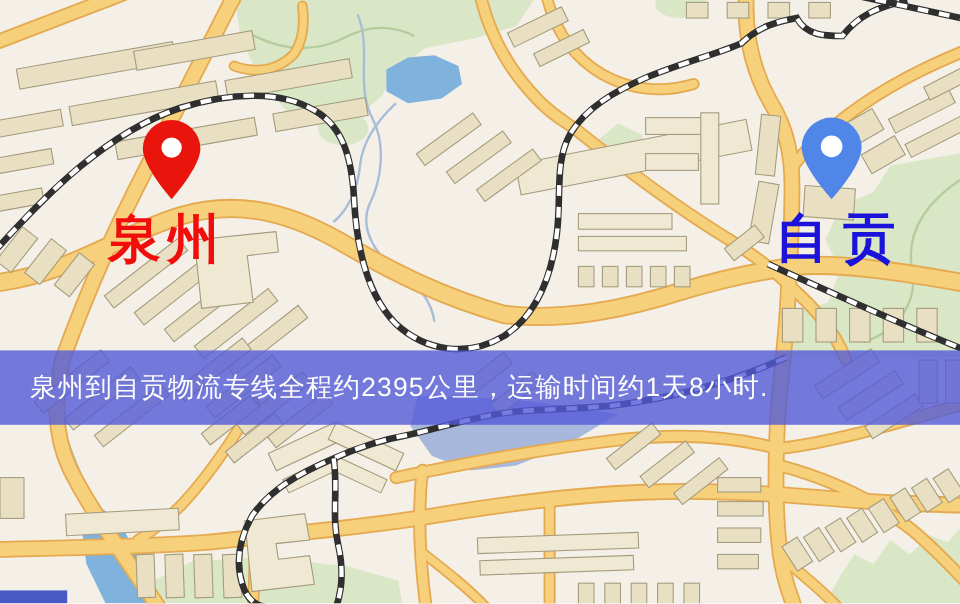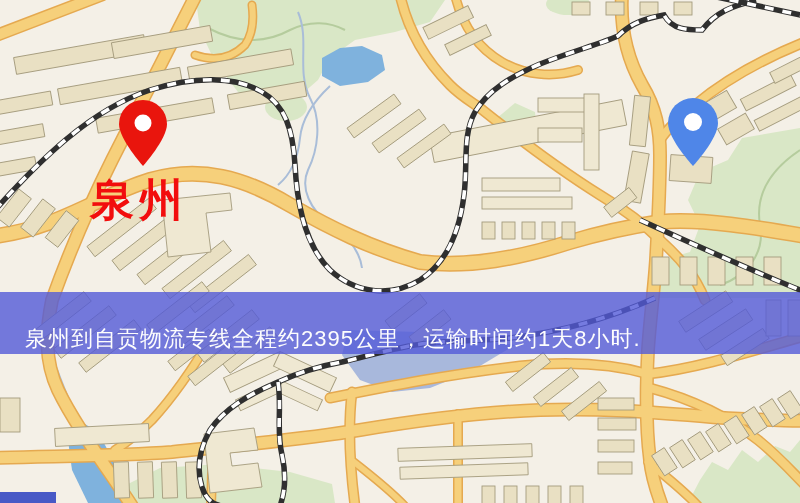--- a/index.html
+++ b/index.html
@@ -12,21 +12,21 @@
   .stage svg{position:absolute;left:0;top:0;}
   .city-label{
     position:absolute;font-weight:bold;font-size:44px;line-height:1;
     white-space:nowrap;user-select:none;
   }
   .city-label.origin{left:90px;top:178px;color:var(--label-origin,#f20d0d);letter-spacing:5px;}
   .city-label.dest{left:646px;top:177px;color:var(--label-dest,#1b13da);letter-spacing:12px;}
   .banner{
     position:absolute;left:0;top:292px;width:800px;height:62px;
     background:var(--banner-bg,rgba(82,90,216,0.8));
-    display:flex;align-items:flex-end;
+    display:flex;align-items:center;
   }
   .banner span{
     color:var(--banner-text,#fdfdfd);font-size:22px;letter-spacing:1px;
     padding-left:25px;white-space:nowrap;
   }
   
   .bld{fill:#e9e0c3;stroke:#a49b7d;stroke-width:0.9;}
   .bld2{fill:#efe8d2;stroke:#a49b7d;stroke-width:0.9;}
   .park{fill:#d9e7c6;}
   .park-line{fill:none;stroke:#b5cc9d;stroke-width:2;}
@@ -253,18 +253,19 @@
       <path d="M143,166 C143,166 119,139 119,124 A24,24 0 1 1 167,124 C167,139 143,166 143,166 Z" style="fill:var(--pin-origin,#e9150d)"></path>
       <circle cx="143" cy="123" r="8.5" fill="#ffffff"></circle>
     </g>
     <g>
       <path d="M693,166 C693,166 668,139 668,123 A25,25 0 1 1 718,123 C718,139 693,166 693,166 Z" style="fill:var(--pin-dest,#4f86e8)"></path>
       <circle cx="693" cy="122" r="9" fill="#ffffff"></circle>
     </g>
   </svg>
 
   <div class="city-label origin">泉州</div>
+  <div class="city-label dest">自贡</div>
 
   <div class="banner">
     <span>泉州到自贡物流专线全程约2395公里，运输时间约1天8小时.</span>
   </div>
 
 </div>
 
 </body></html>

